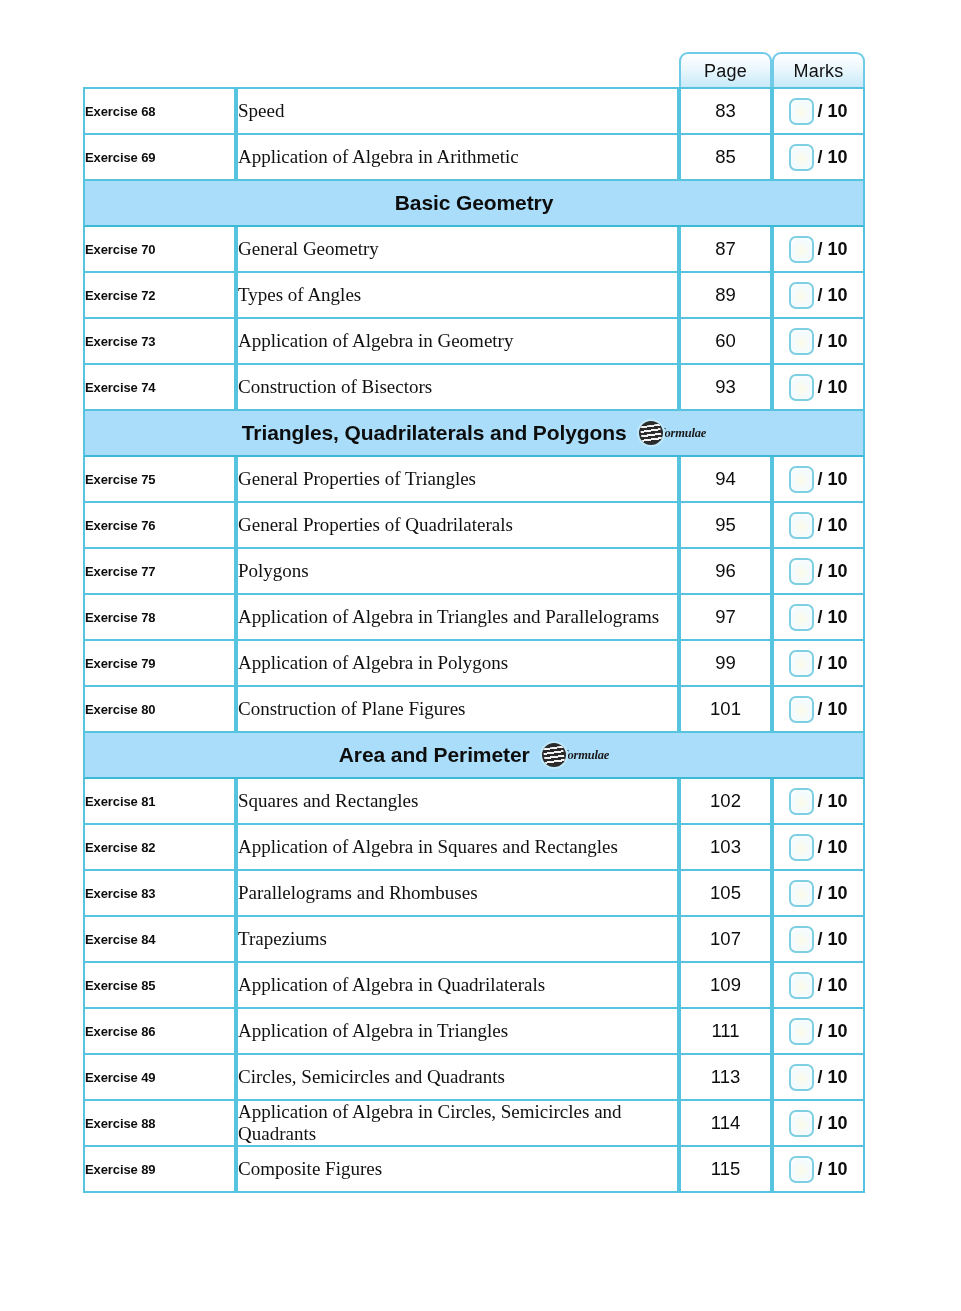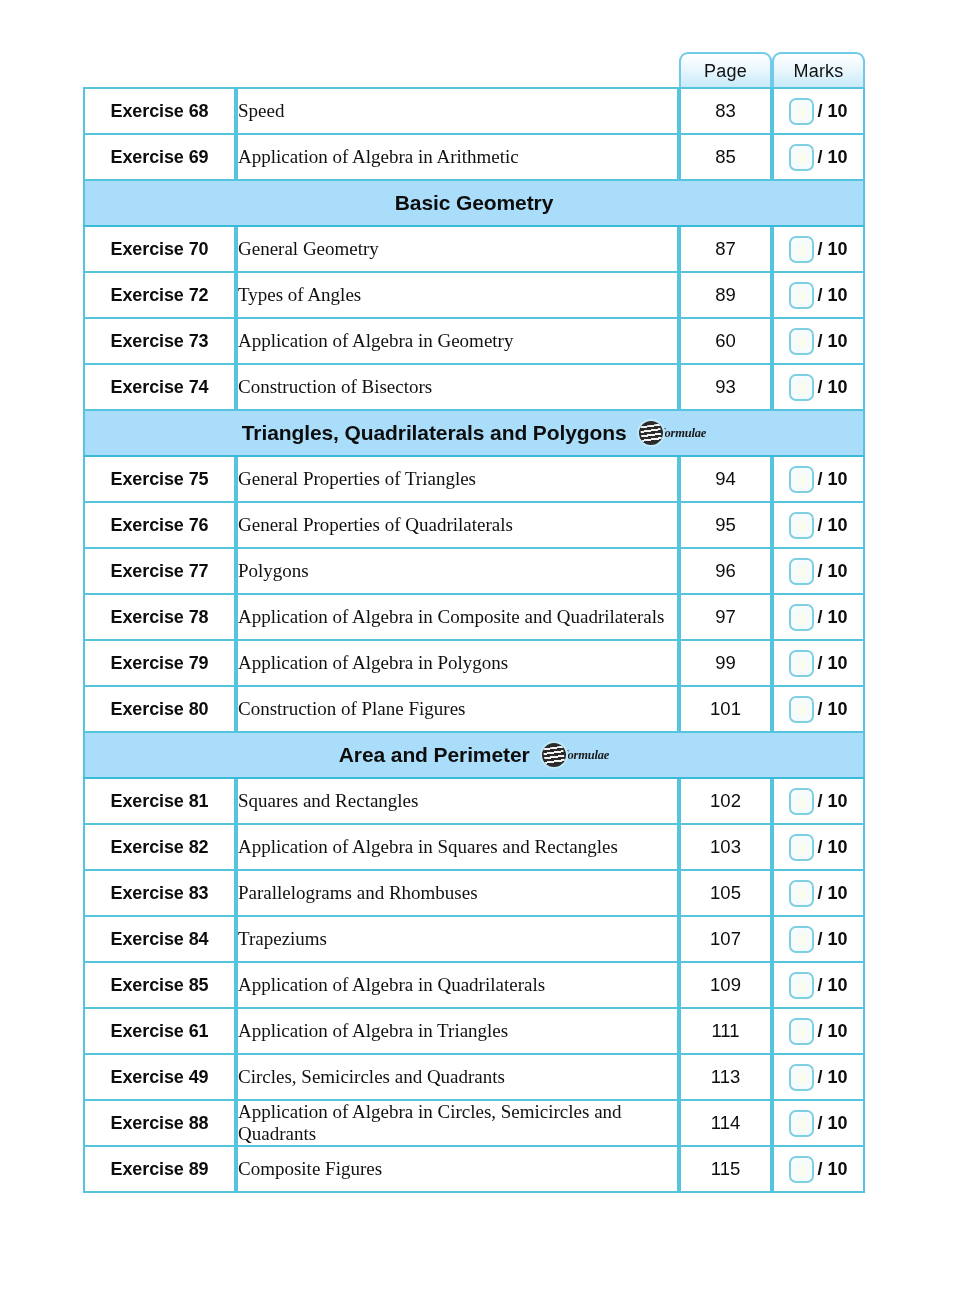--- a/index.html
+++ b/index.html
@@ -74,23 +74,23 @@
   }
   
   .toc tr + tr td { border-top: none; }
 
   .c-ex    { width: 153px; }
   .c-title { width: 443px; }
   .c-page  { width: 93px;  }
   .c-marks { width: 93px;  }
 
   .cell-ex {
-    text-align: center;
+    text-align: left;
     font-weight: bold;
-    font-size: 18px;
+    font-size: 13px;
     color: #0d0d0d;
     font-family: "Liberation Sans", sans-serif;
     padding: 9px 4px;
     letter-spacing: -0.1px;
   }
   .cell-title {
     text-align: left;
     font-family: "Liberation Serif", serif;
     font-size: 19px;
     color: #111111;
@@ -336,21 +336,21 @@
           <td class="cell-page">96</td>
           <td class="cell-marks">
             <div class="marks-inner">
               <span class="checkbox"></span>
               <span class="over">/ 10</span>
             </div>
           </td>
         </tr>
         <tr>
           <td class="cell-ex">Exercise 78</td>
-          <td class="cell-title">Application of Algebra in Composite and Quadrilaterals</td>
+          <td class="cell-title">Application of Algebra in Triangles and Parallelograms</td>
           <td class="cell-page">97</td>
           <td class="cell-marks">
             <div class="marks-inner">
               <span class="checkbox"></span>
               <span class="over">/ 10</span>
             </div>
           </td>
         </tr>
         <tr>
           <td class="cell-ex">Exercise 79</td>
@@ -436,21 +436,21 @@
           <td class="cell-title">Application of Algebra in Quadrilaterals</td>
           <td class="cell-page">109</td>
           <td class="cell-marks">
             <div class="marks-inner">
               <span class="checkbox"></span>
               <span class="over">/ 10</span>
             </div>
           </td>
         </tr>
         <tr>
-          <td class="cell-ex">Exercise 61</td>
+          <td class="cell-ex">Exercise 86</td>
           <td class="cell-title">Application of Algebra in Triangles</td>
           <td class="cell-page">111</td>
           <td class="cell-marks">
             <div class="marks-inner">
               <span class="checkbox"></span>
               <span class="over">/ 10</span>
             </div>
           </td>
         </tr>
         <tr>

